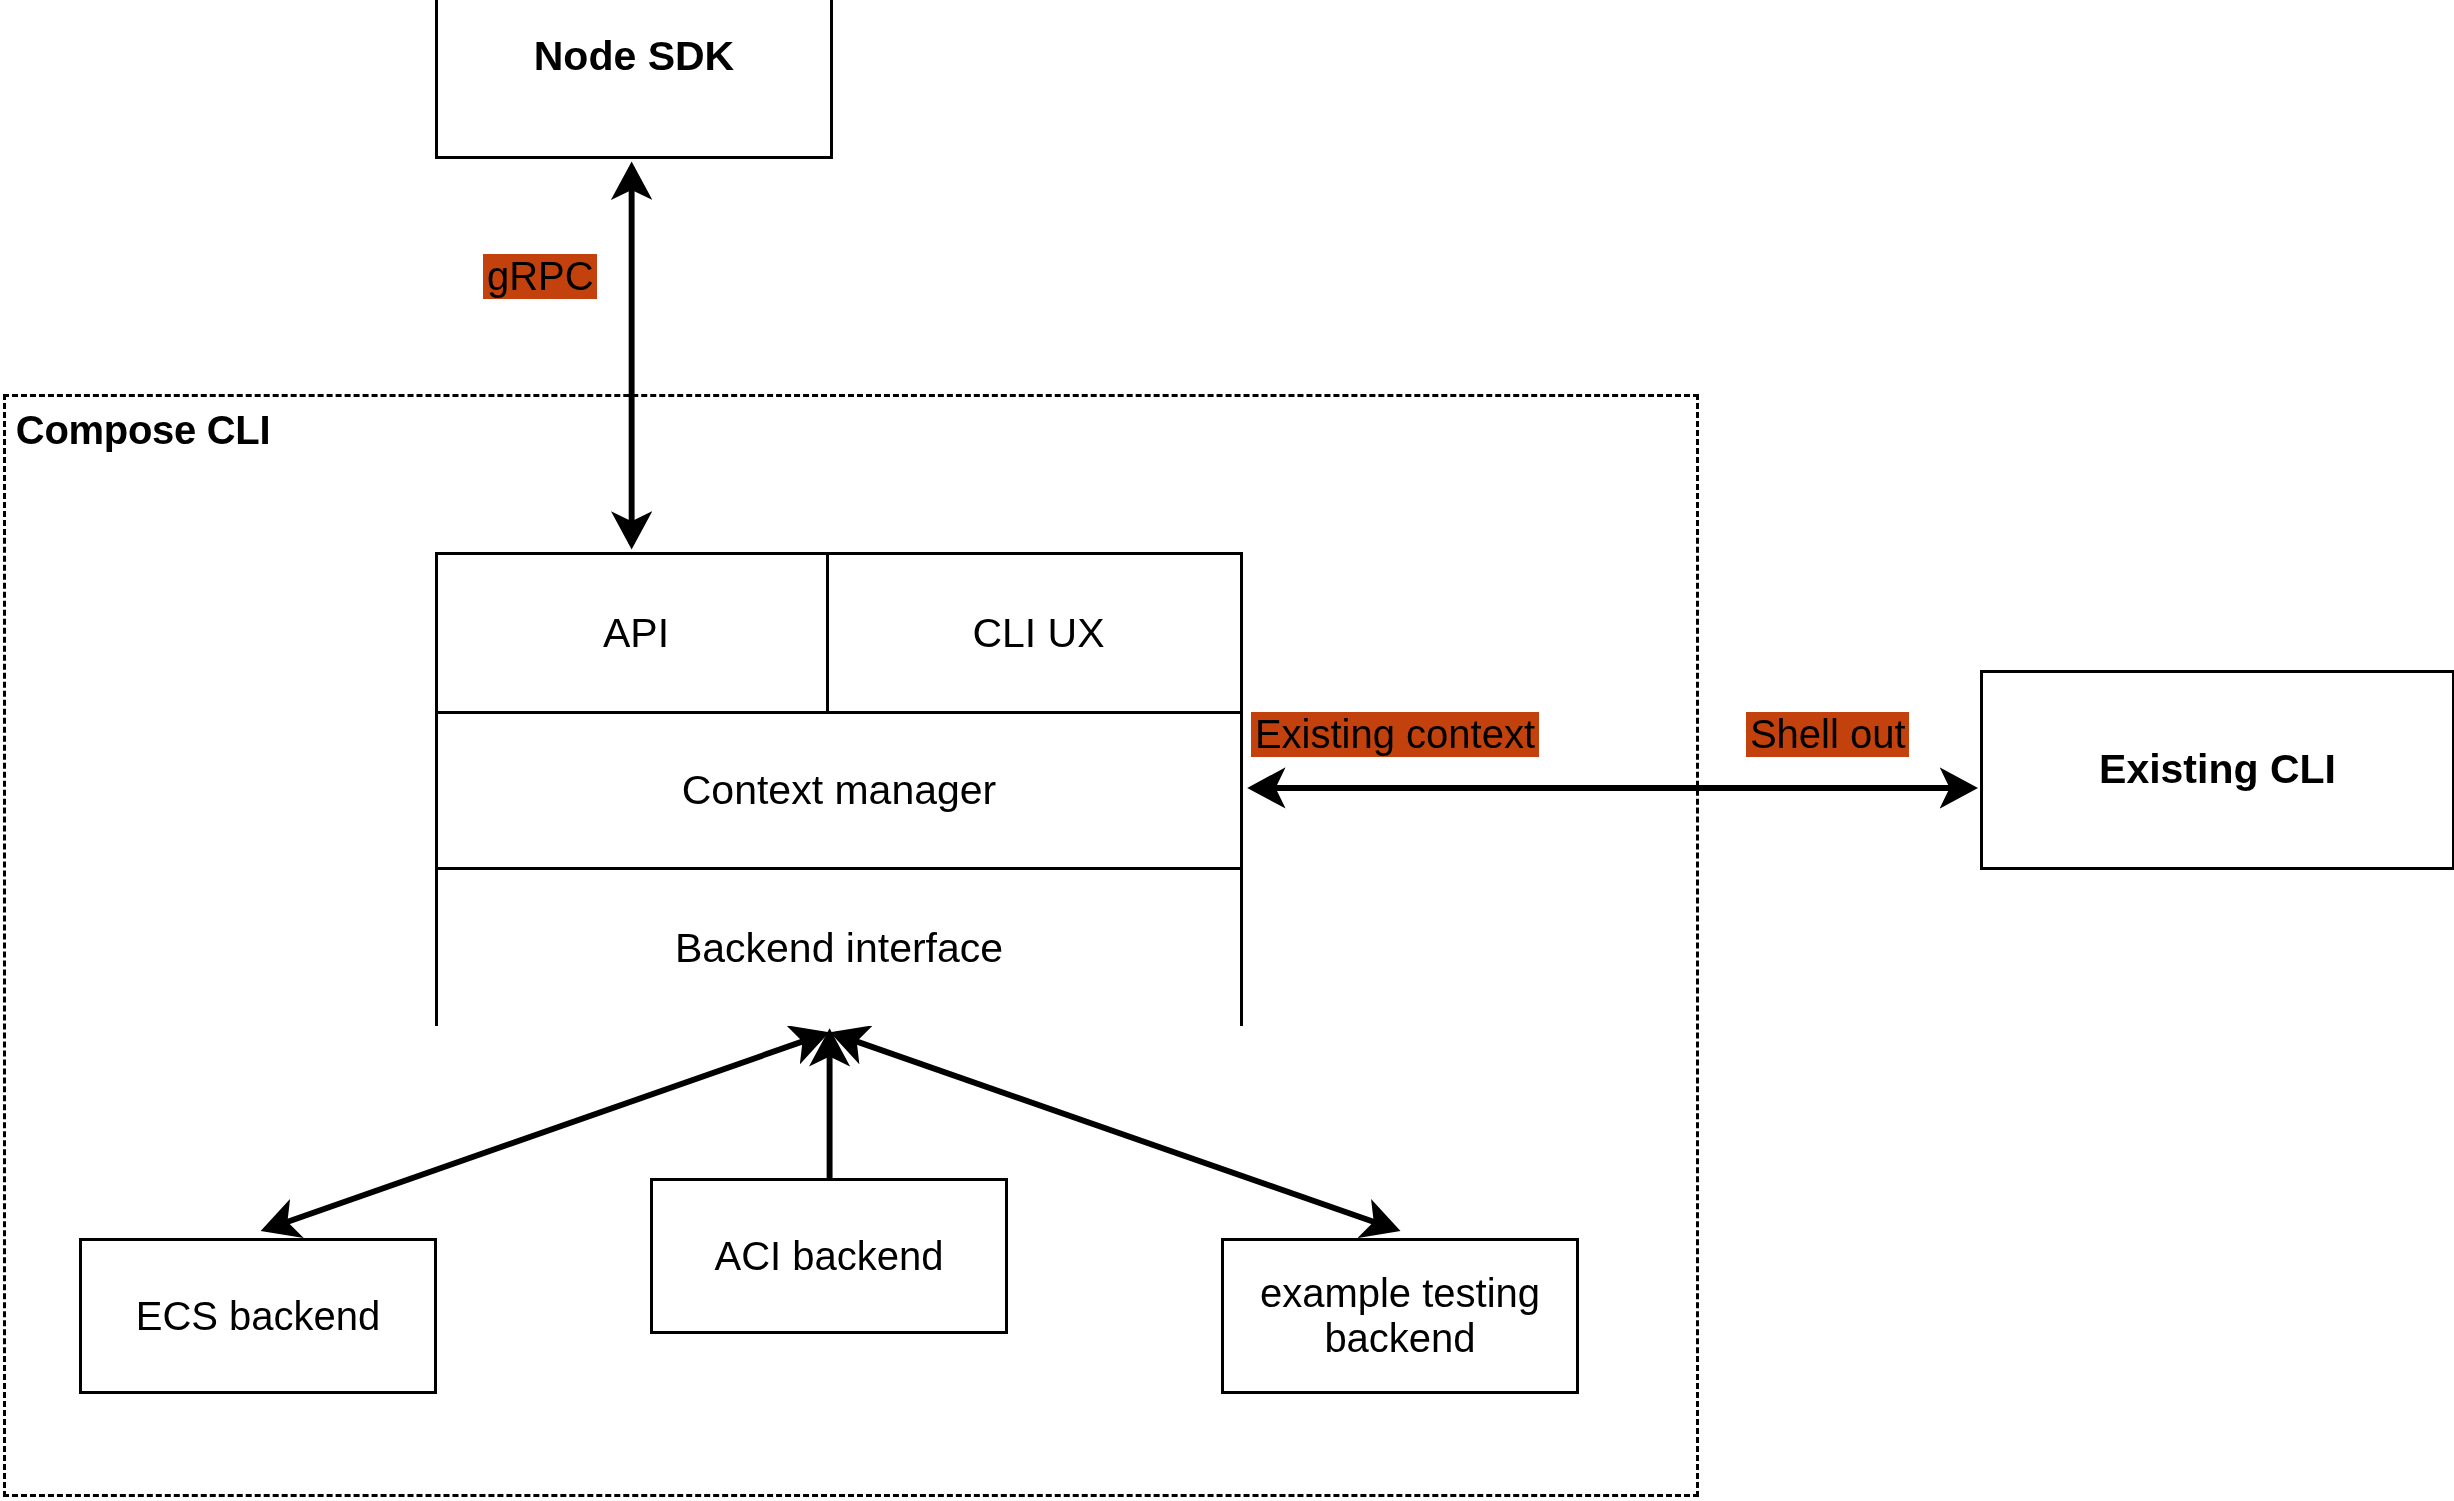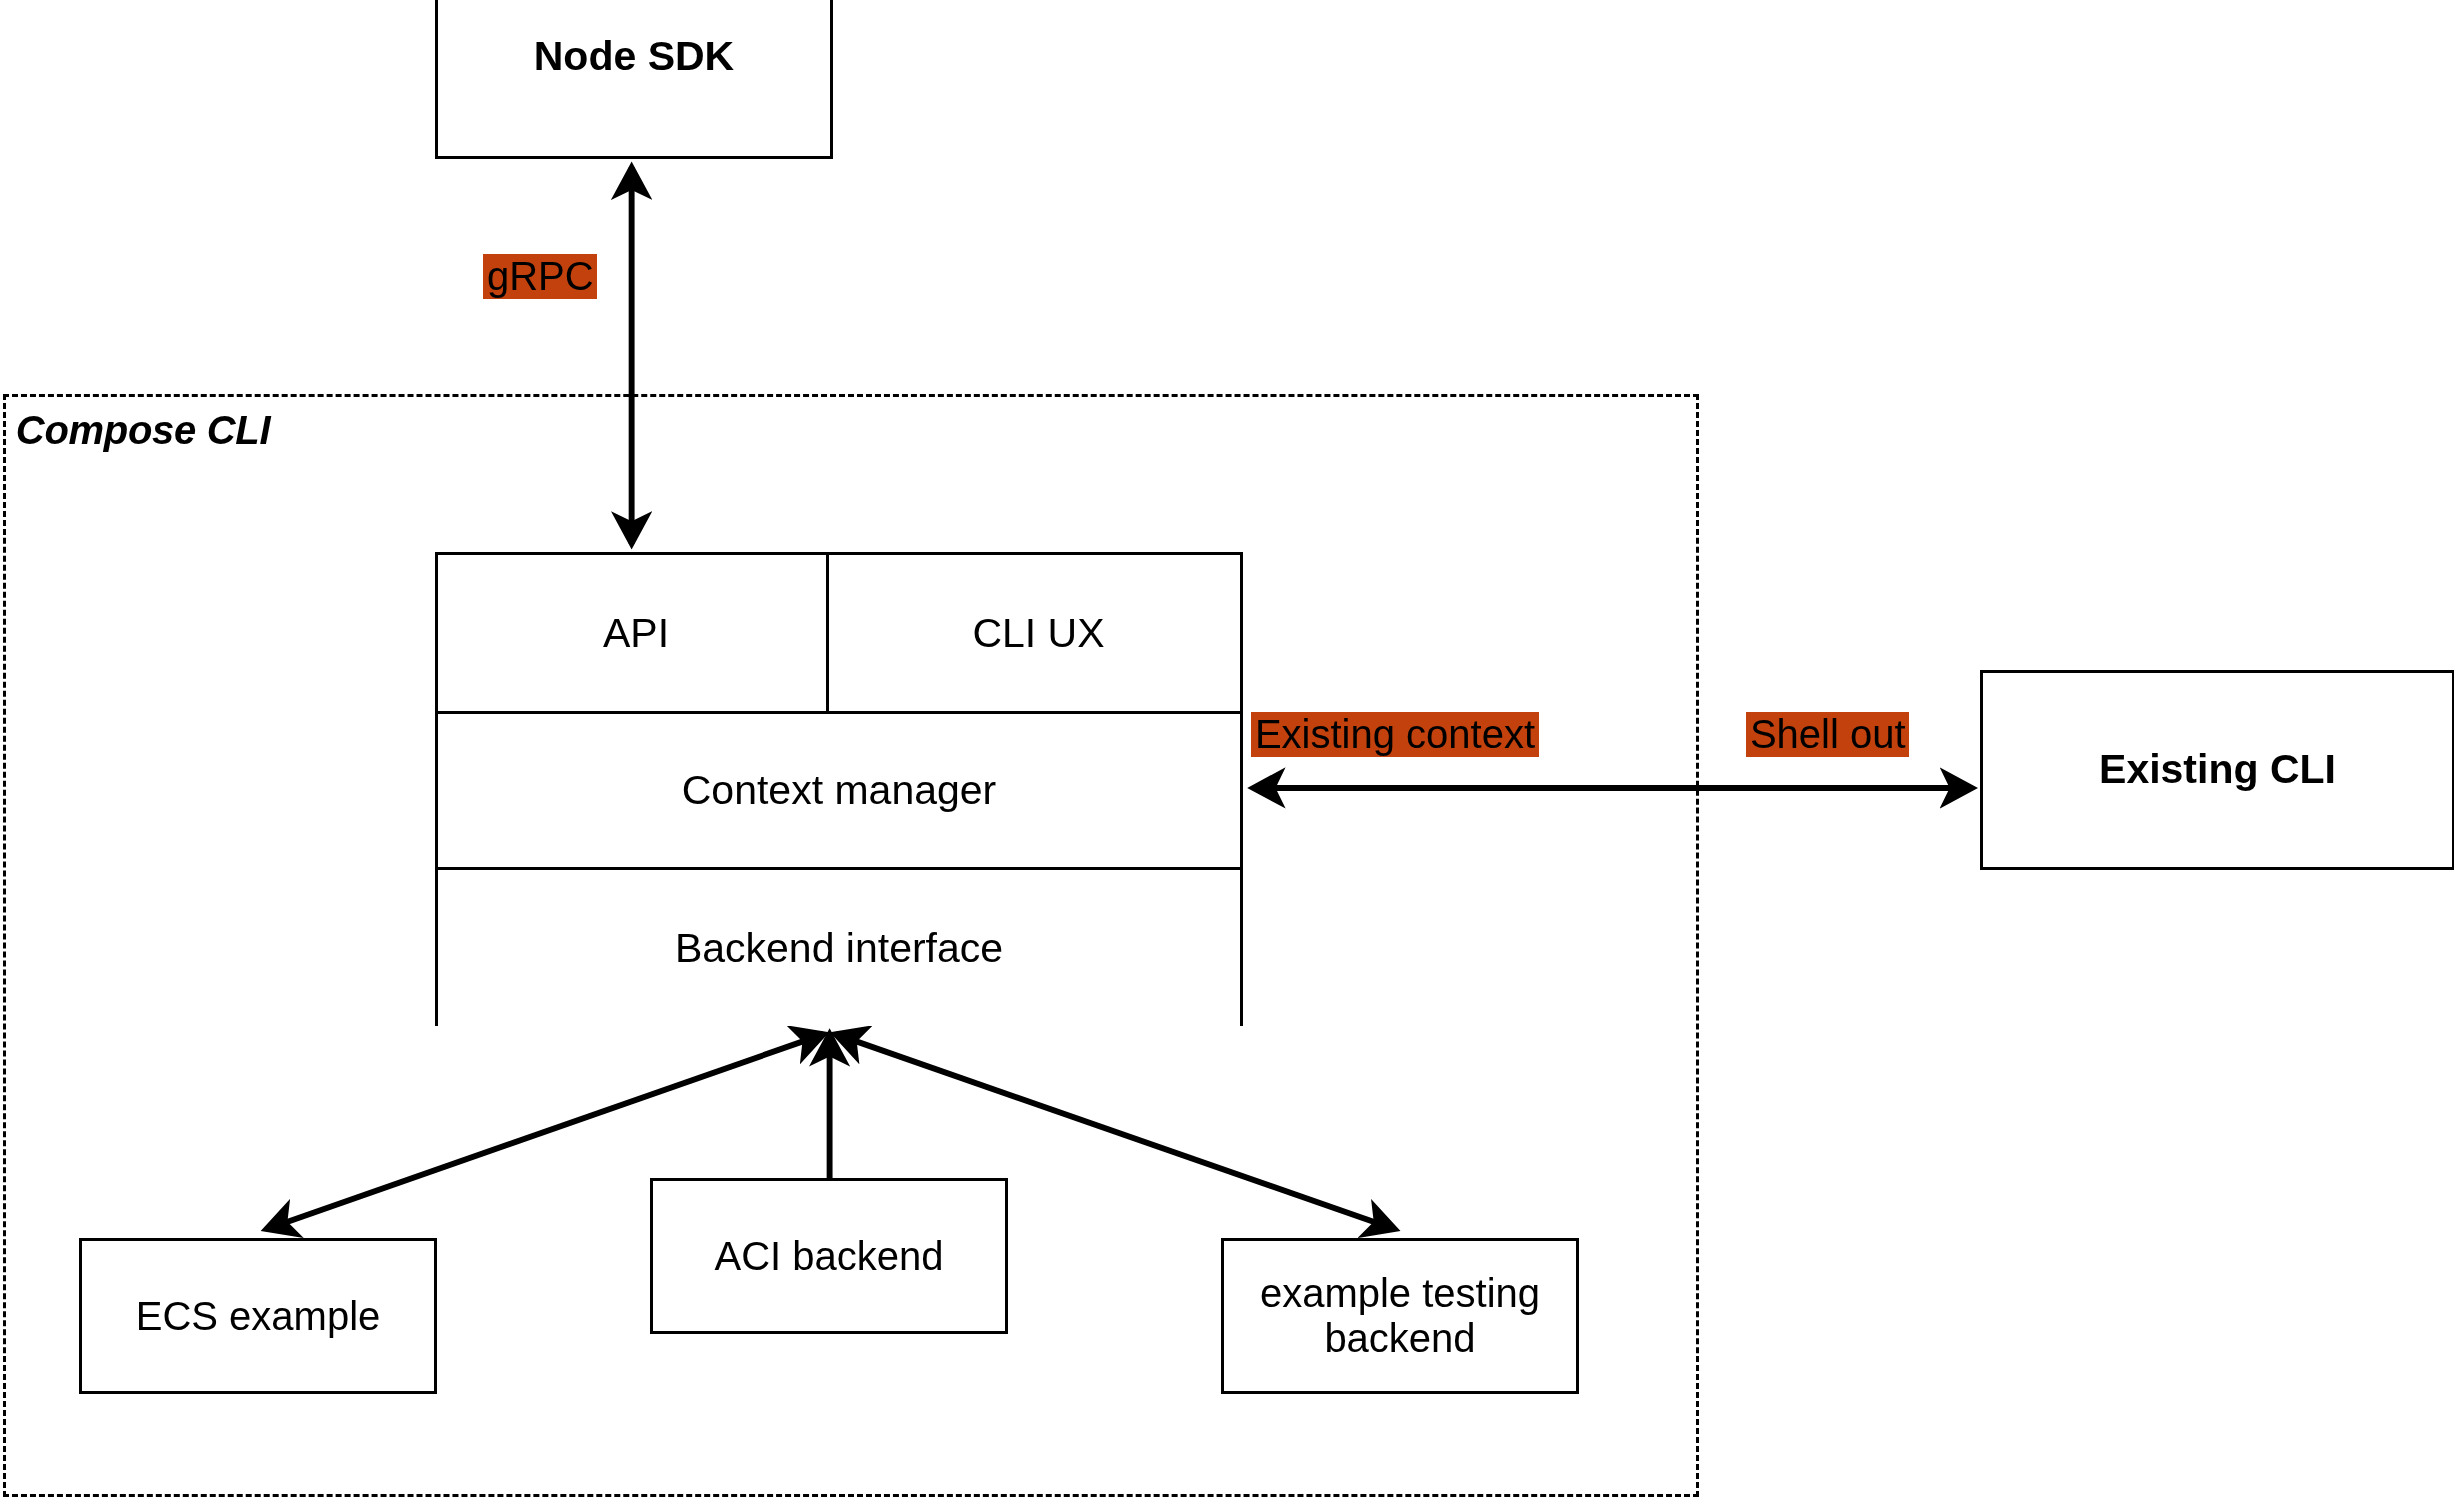--- a/index.html
+++ b/index.html
@@ -67,21 +67,20 @@
     border: 3.9px dashed #000000;
     background: transparent;
   }
   #compose-group-label {
     position: absolute;
     left: 15.8px;
     top: 408px;
     font-size: 40px;
     font-weight: bold;
     letter-spacing: -0.3px;
-    font-style: italic;
   }
 
   #stack {
     position: absolute;
     left: 435px;
     top: 552px;
     width: 808px;
     height: 474px;
     box-sizing: border-box;
     border: 3.9px solid #000000;
@@ -221,21 +220,21 @@
       <span class="label">Backend interface</span>
     </div>
 
   </div>
 
   <div class="node bold-node" id="node-existing-cli">
     <span class="label">Existing CLI</span>
   </div>
 
   <div class="node" id="node-ecs">
-    <span class="label">ECS example</span>
+    <span class="label">ECS backend</span>
   </div>
 
   <div class="node" id="node-aci">
     <span class="label">ACI backend</span>
   </div>
 
   <div class="node" id="node-example">
     <span class="label">example testing
 backend</span>
   </div>

